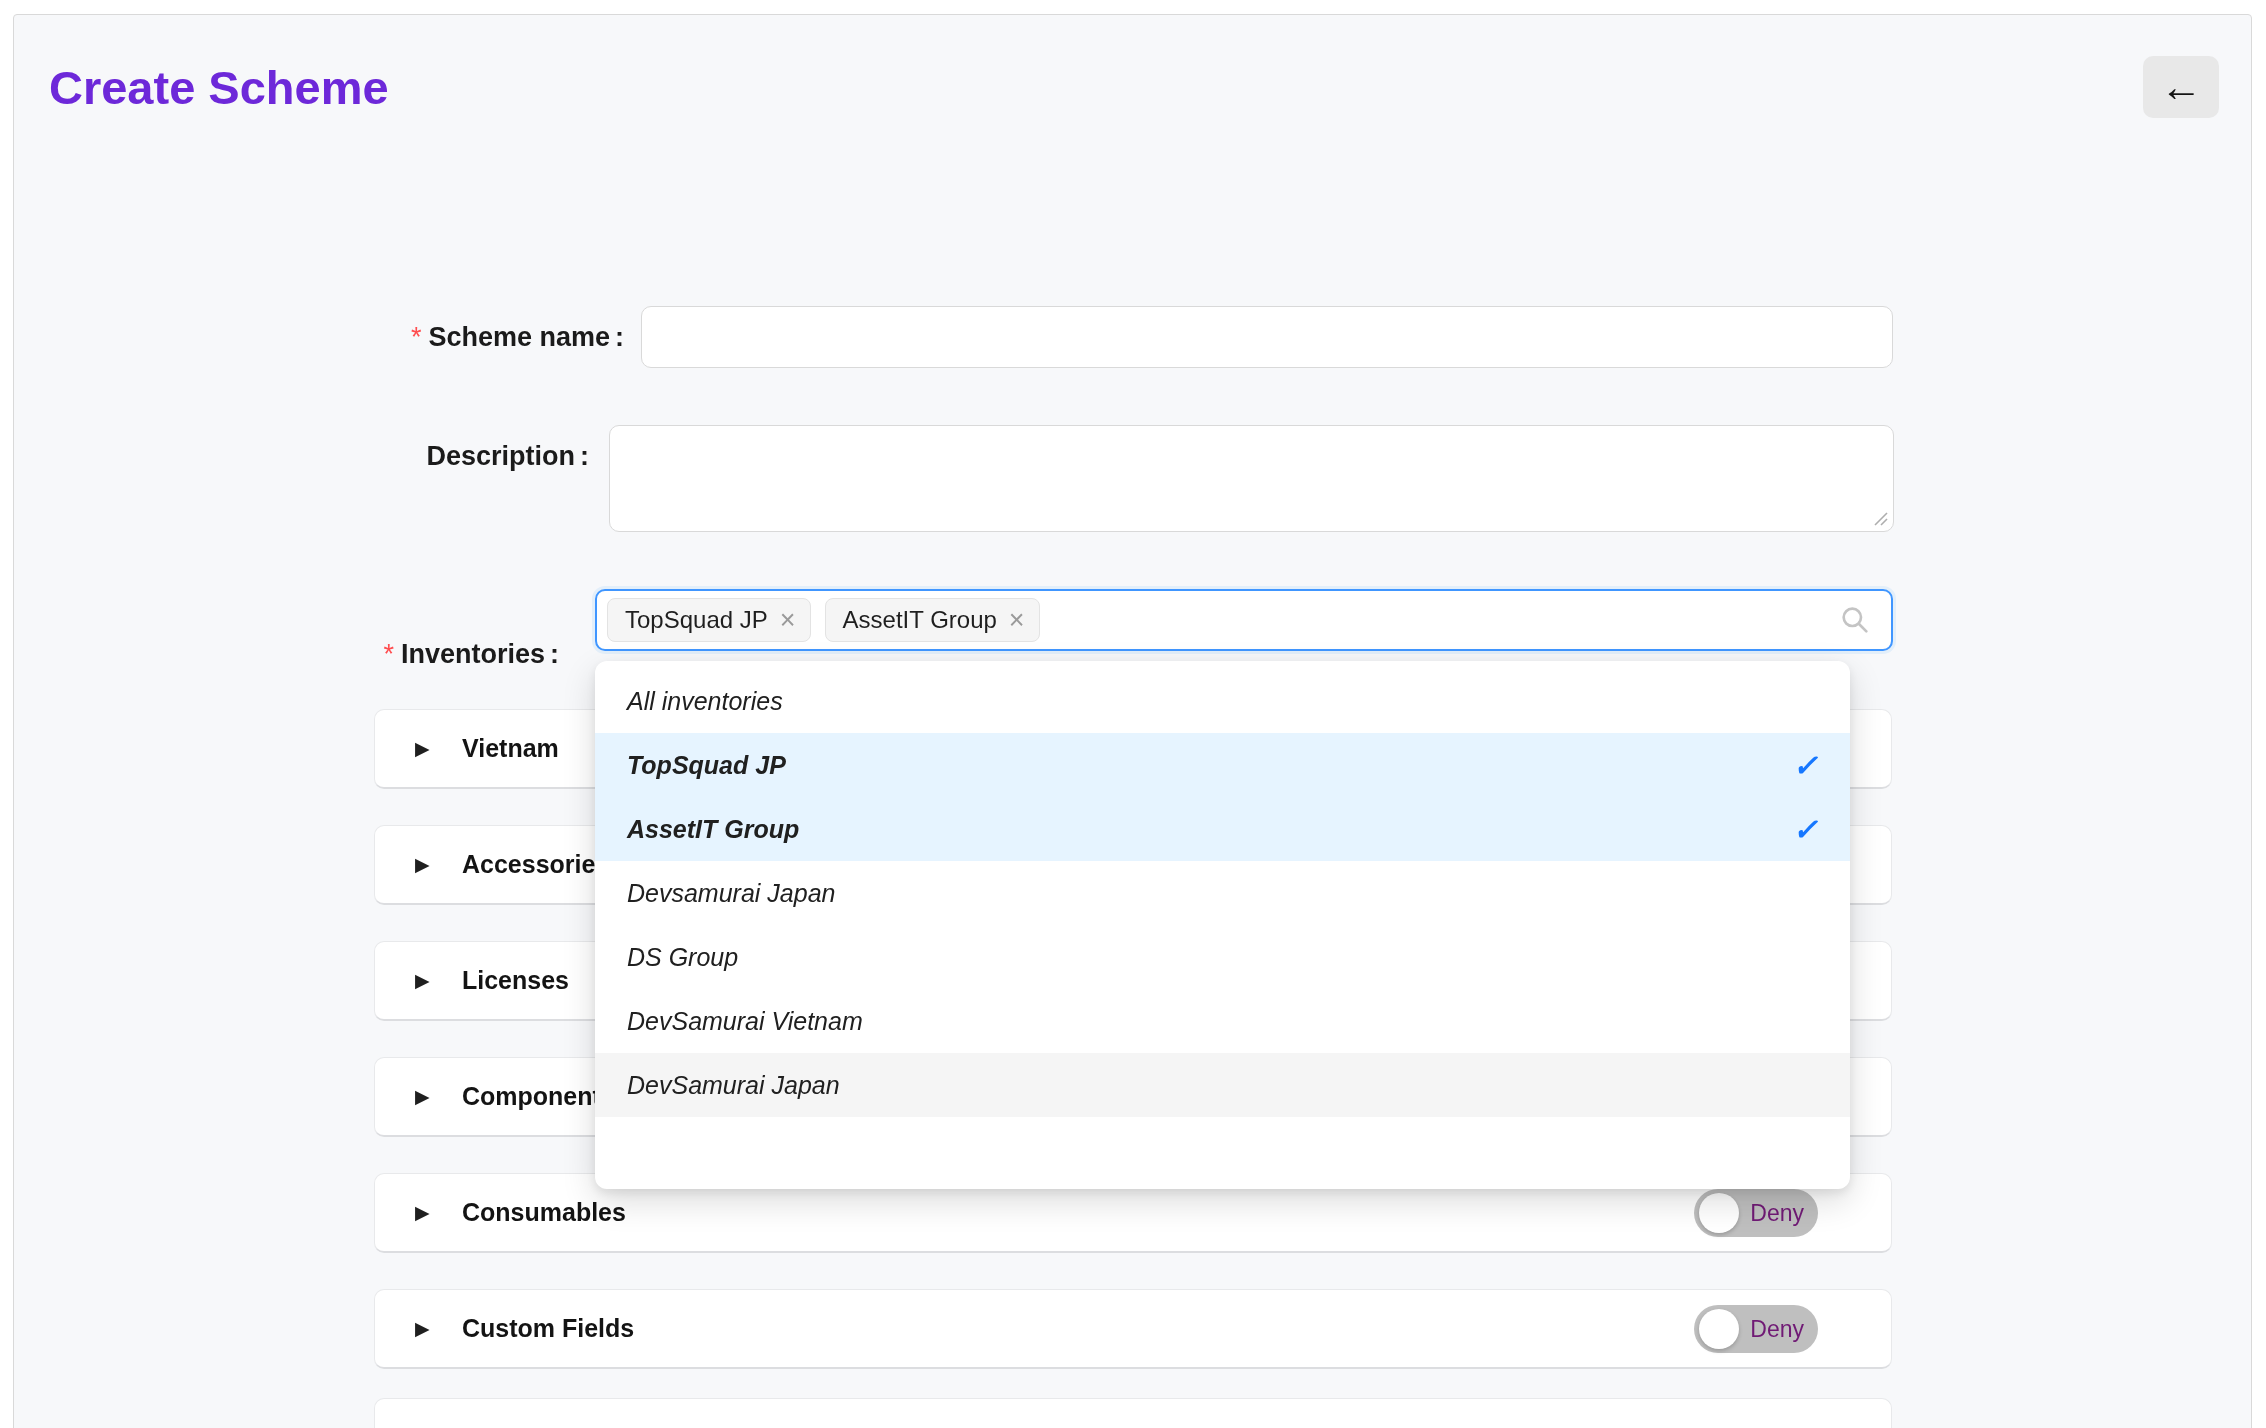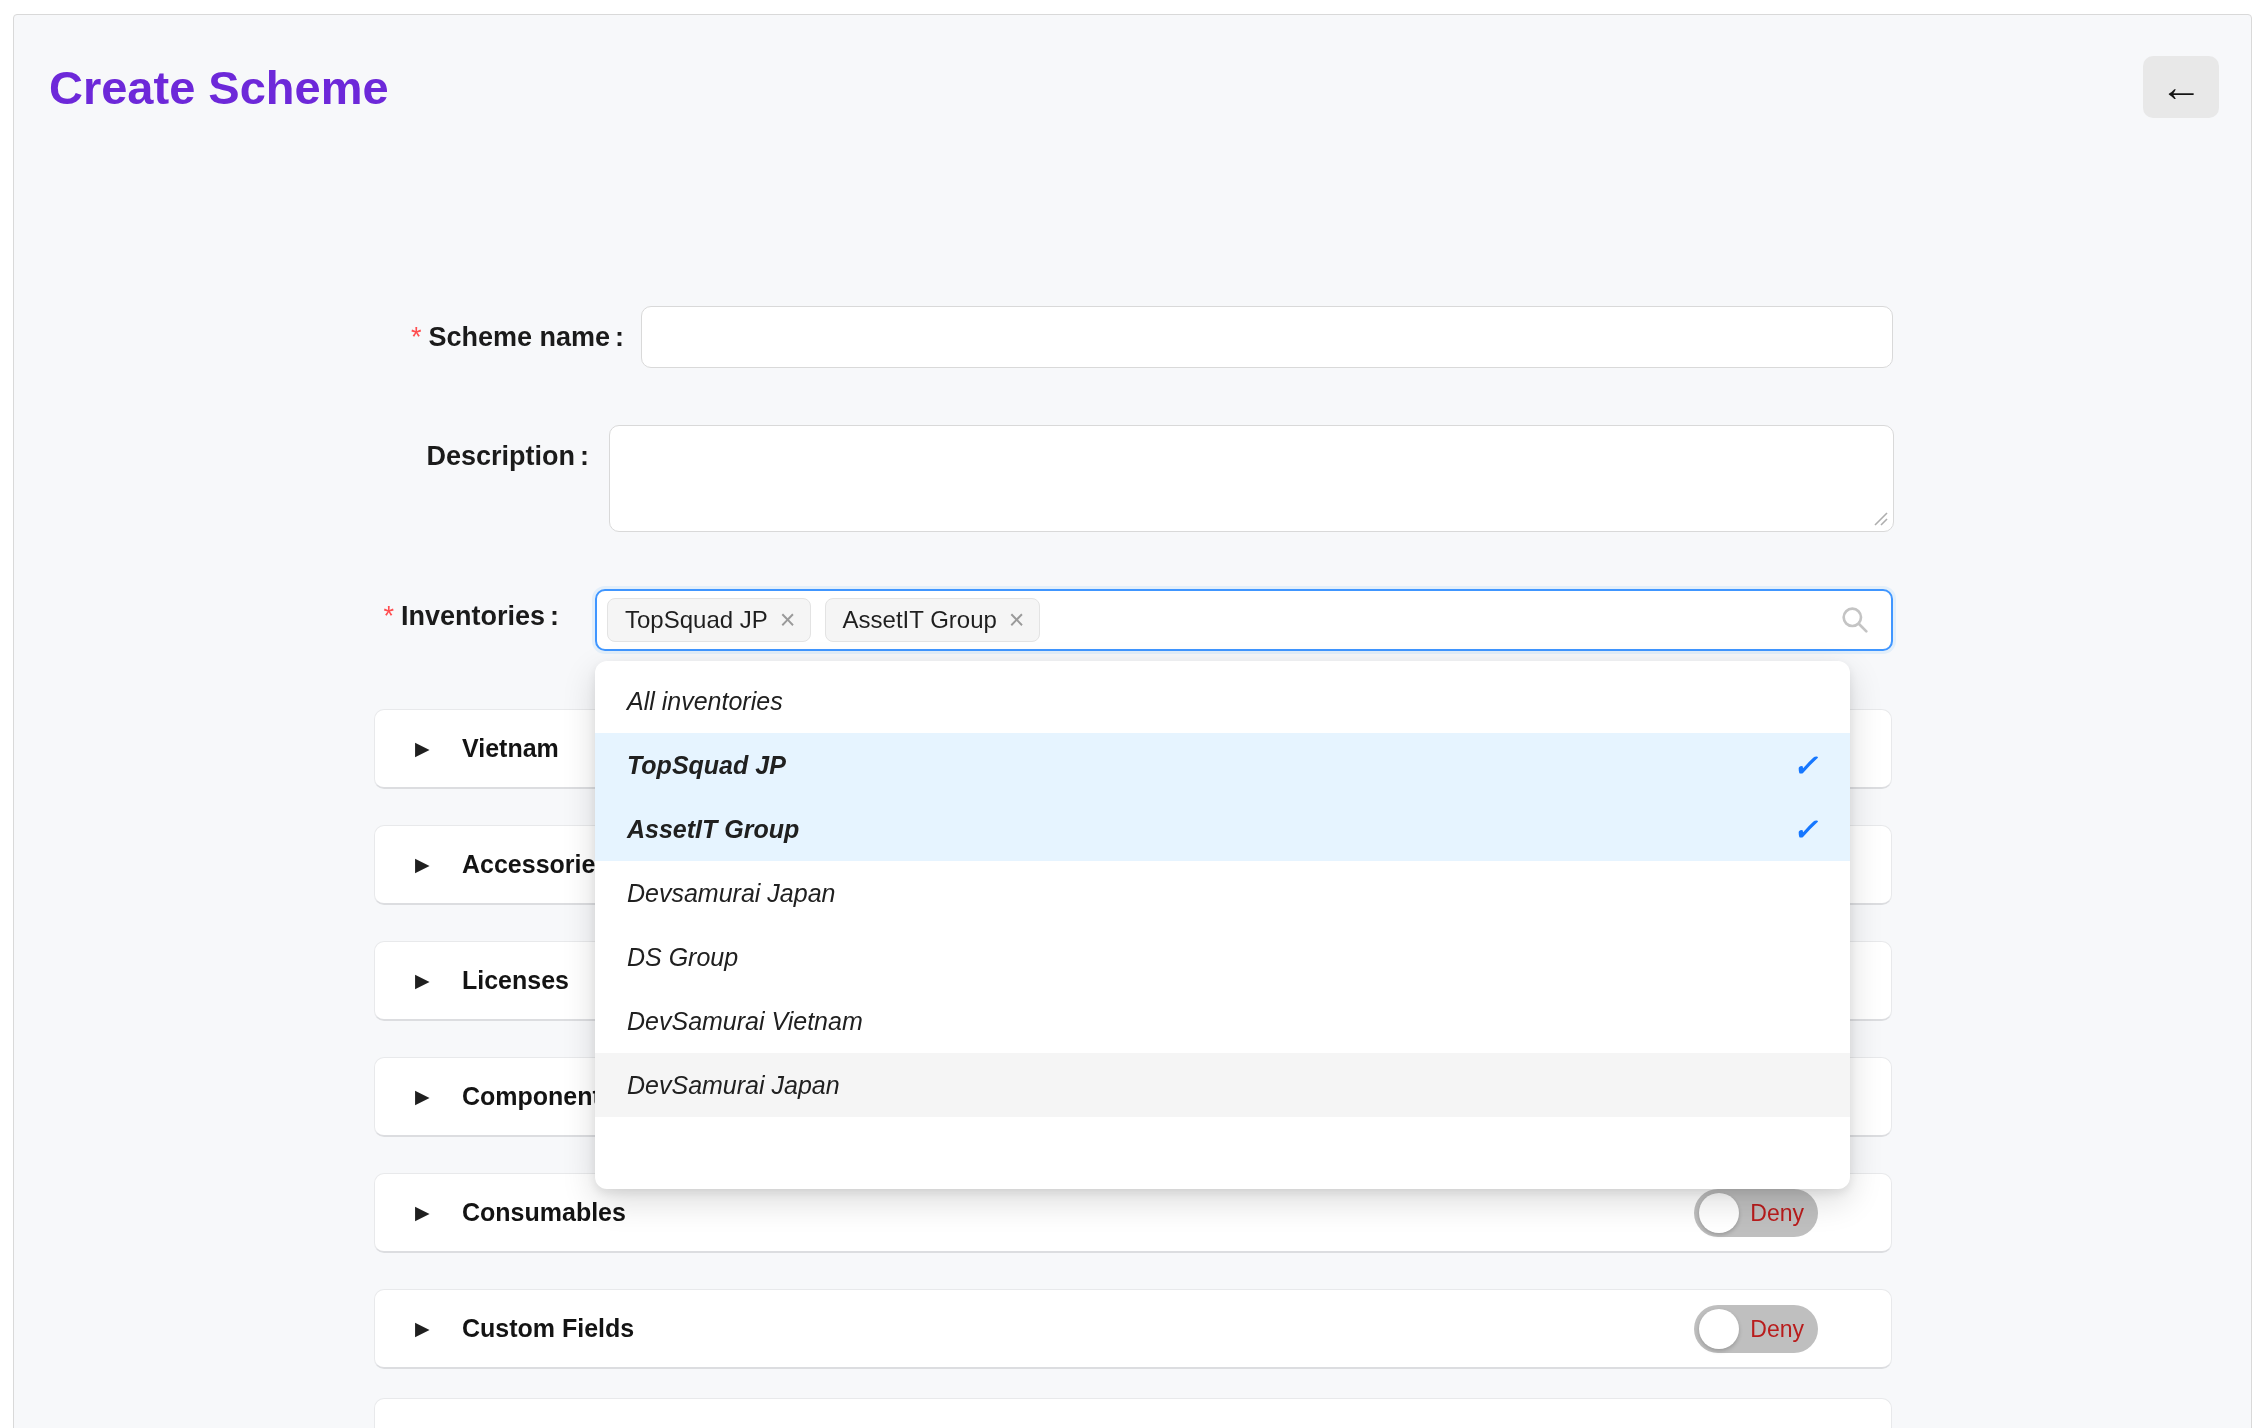--- a/index.html
+++ b/index.html
@@ -41,21 +41,21 @@
   
   .f-label {
     position: absolute;
     left: 0; height: 62px; line-height: 62px;
     text-align: right;
     font-size: 27px; font-weight: 700; color: #1b1b1b;
     white-space: nowrap;
   }
   .lbl-scheme { width: 610px; top: 291px; }
   .lbl-desc   { width: 575px; top: 410px; }
-  .lbl-inv    { width: 545px; top: 570px; text-align: right; }
+  .lbl-inv    { width: 545px; top: 608px; text-align: right; }
   .req { color: #ff4d4f; margin-right: 7px; font-weight: 400; }
   .colon { margin-left: 5px; }
 
   
   .input-scheme {
     position: absolute;
     left: 627px; top: 291px;
     width: 1252px; height: 62px;
     background: #fff;
     border: 1.5px solid #d9d9d9;
@@ -165,21 +165,21 @@
     position: absolute;
     left: 5px; top: 4px;
     width: 40px; height: 40px;
     border-radius: 50%;
     background: #fff;
     box-shadow: 0 2px 4px rgba(0,0,0,0.2);
   }
   .switch-label {
     position: absolute;
     right: 14px; top: 50%; transform: translateY(-50%);
-    color: #b91c1c; font-size: 23px;
+    color: #701a75; font-size: 23px;
   }
 </style>
 </head>
 <body>
 
 <div class="card">
 
   <h1 class="title">Create Scheme</h1>
 
   <button class="back-btn">

